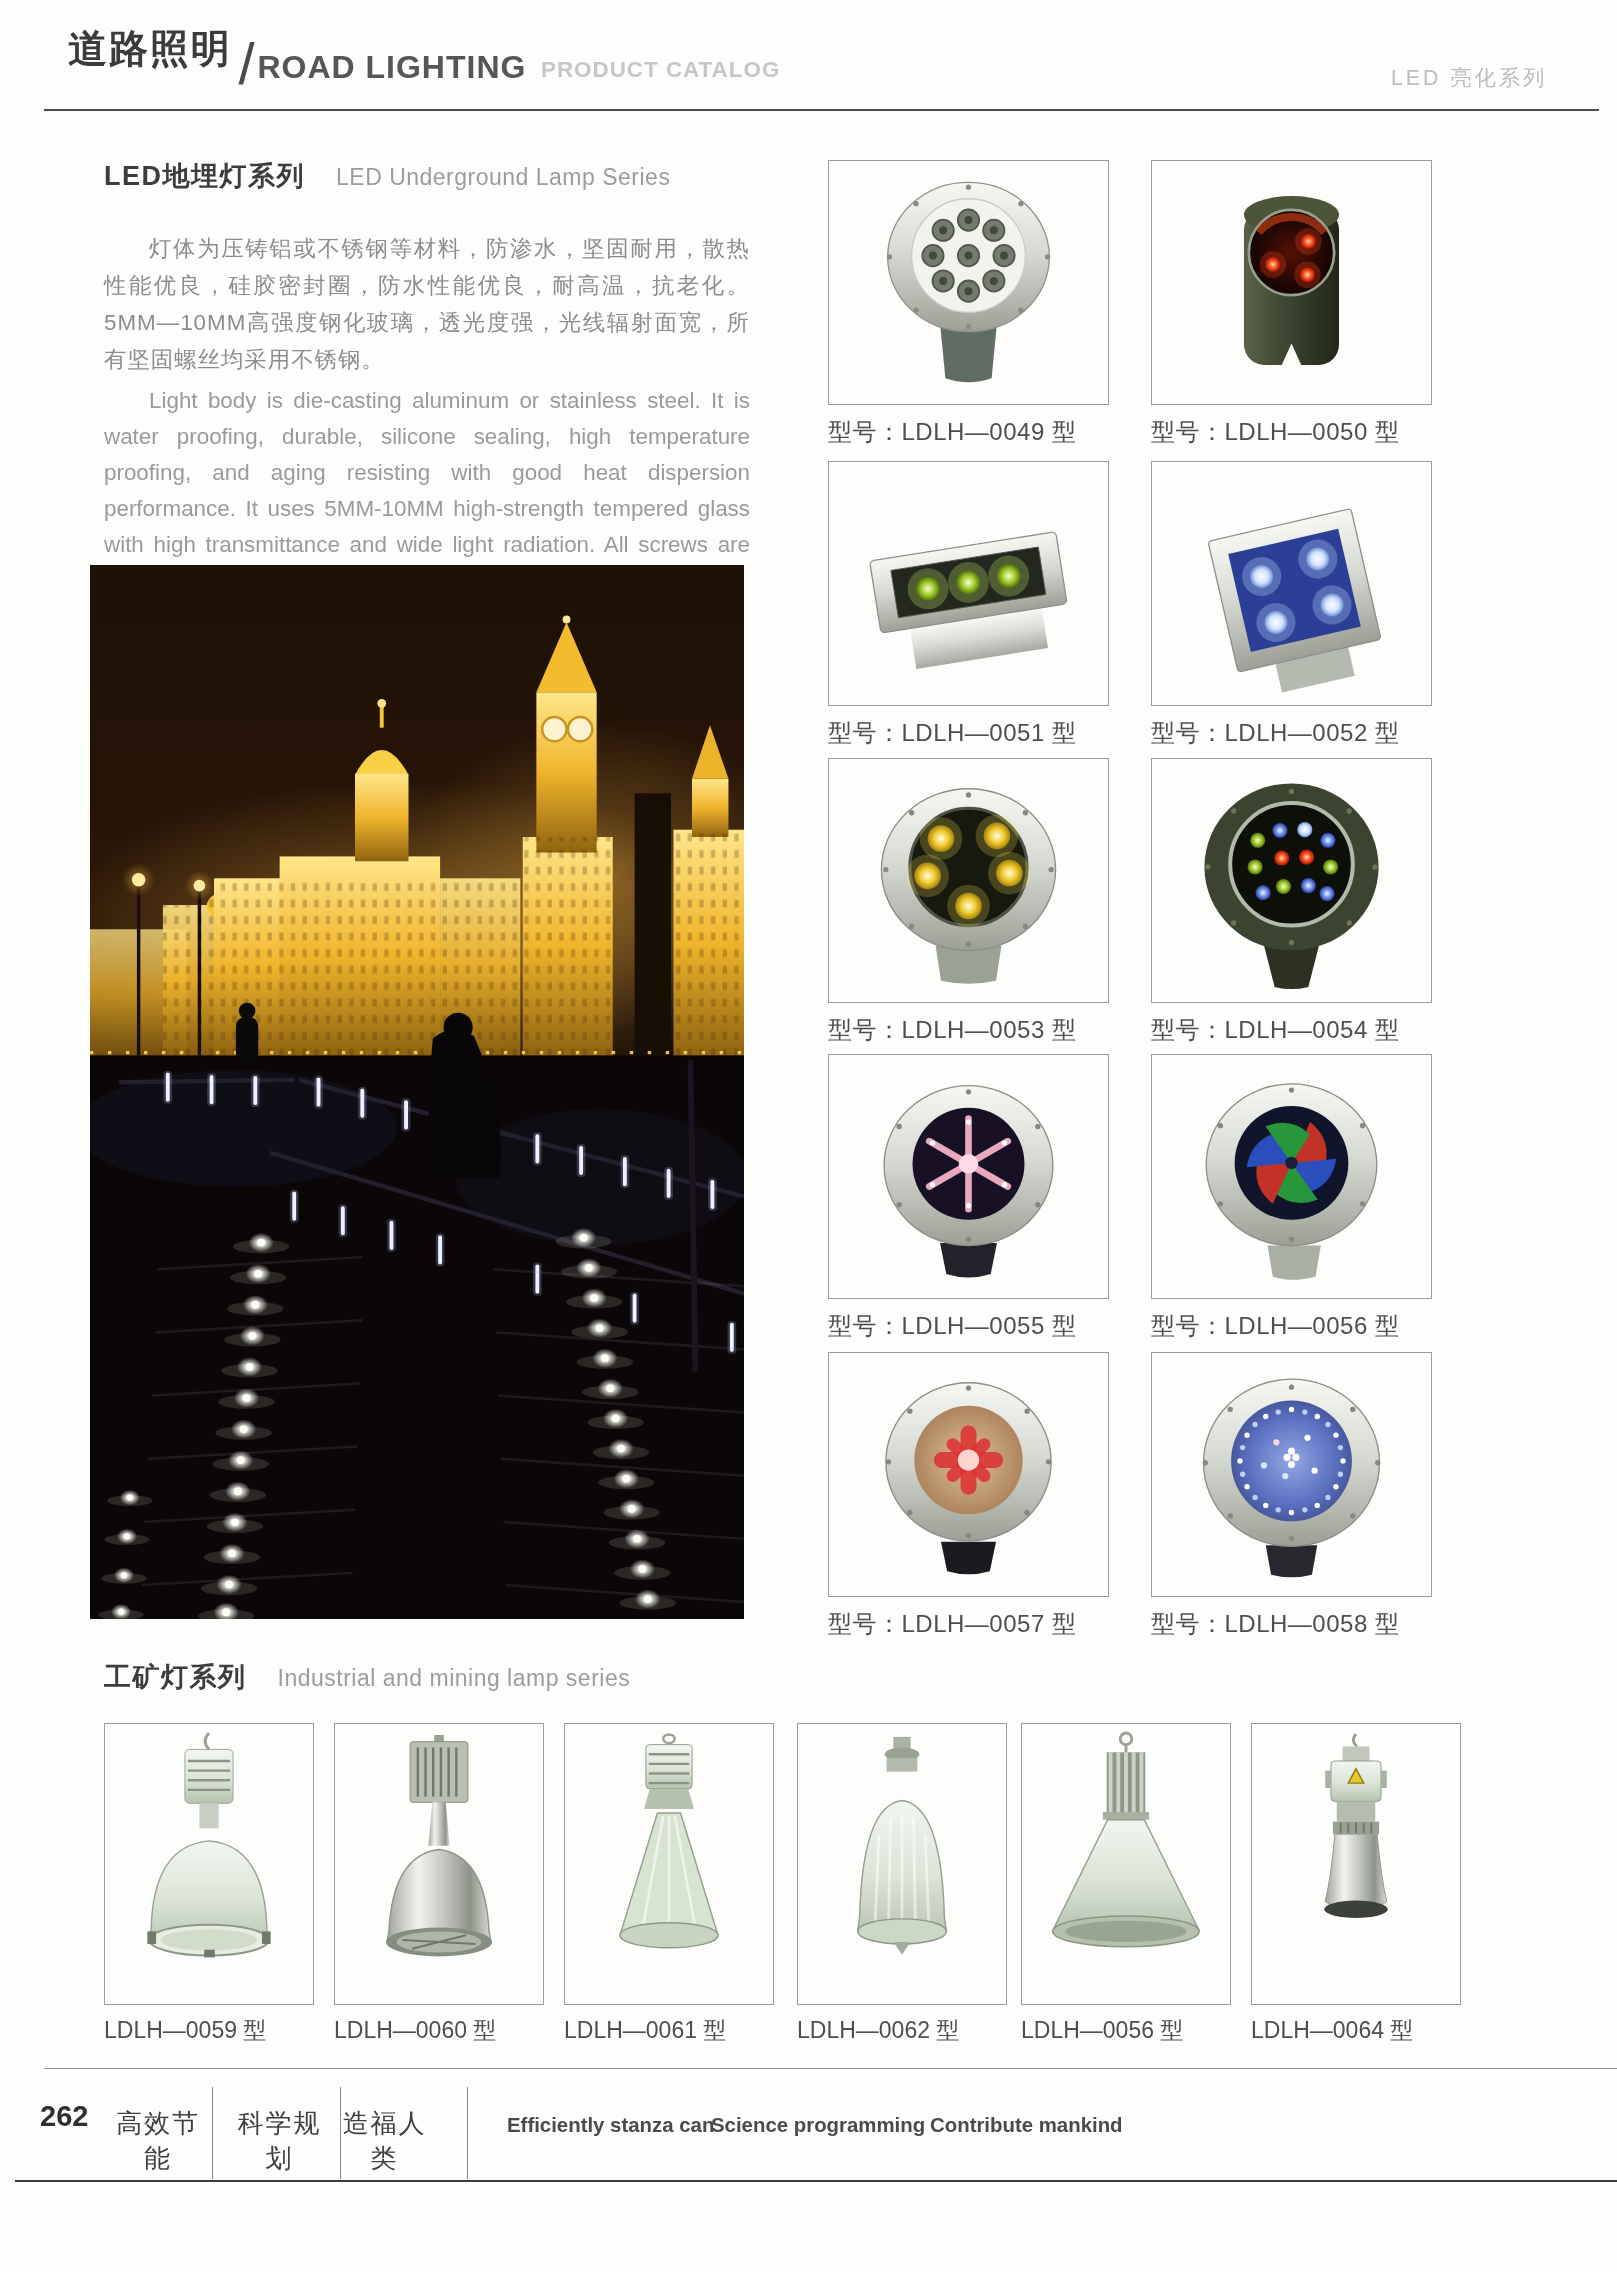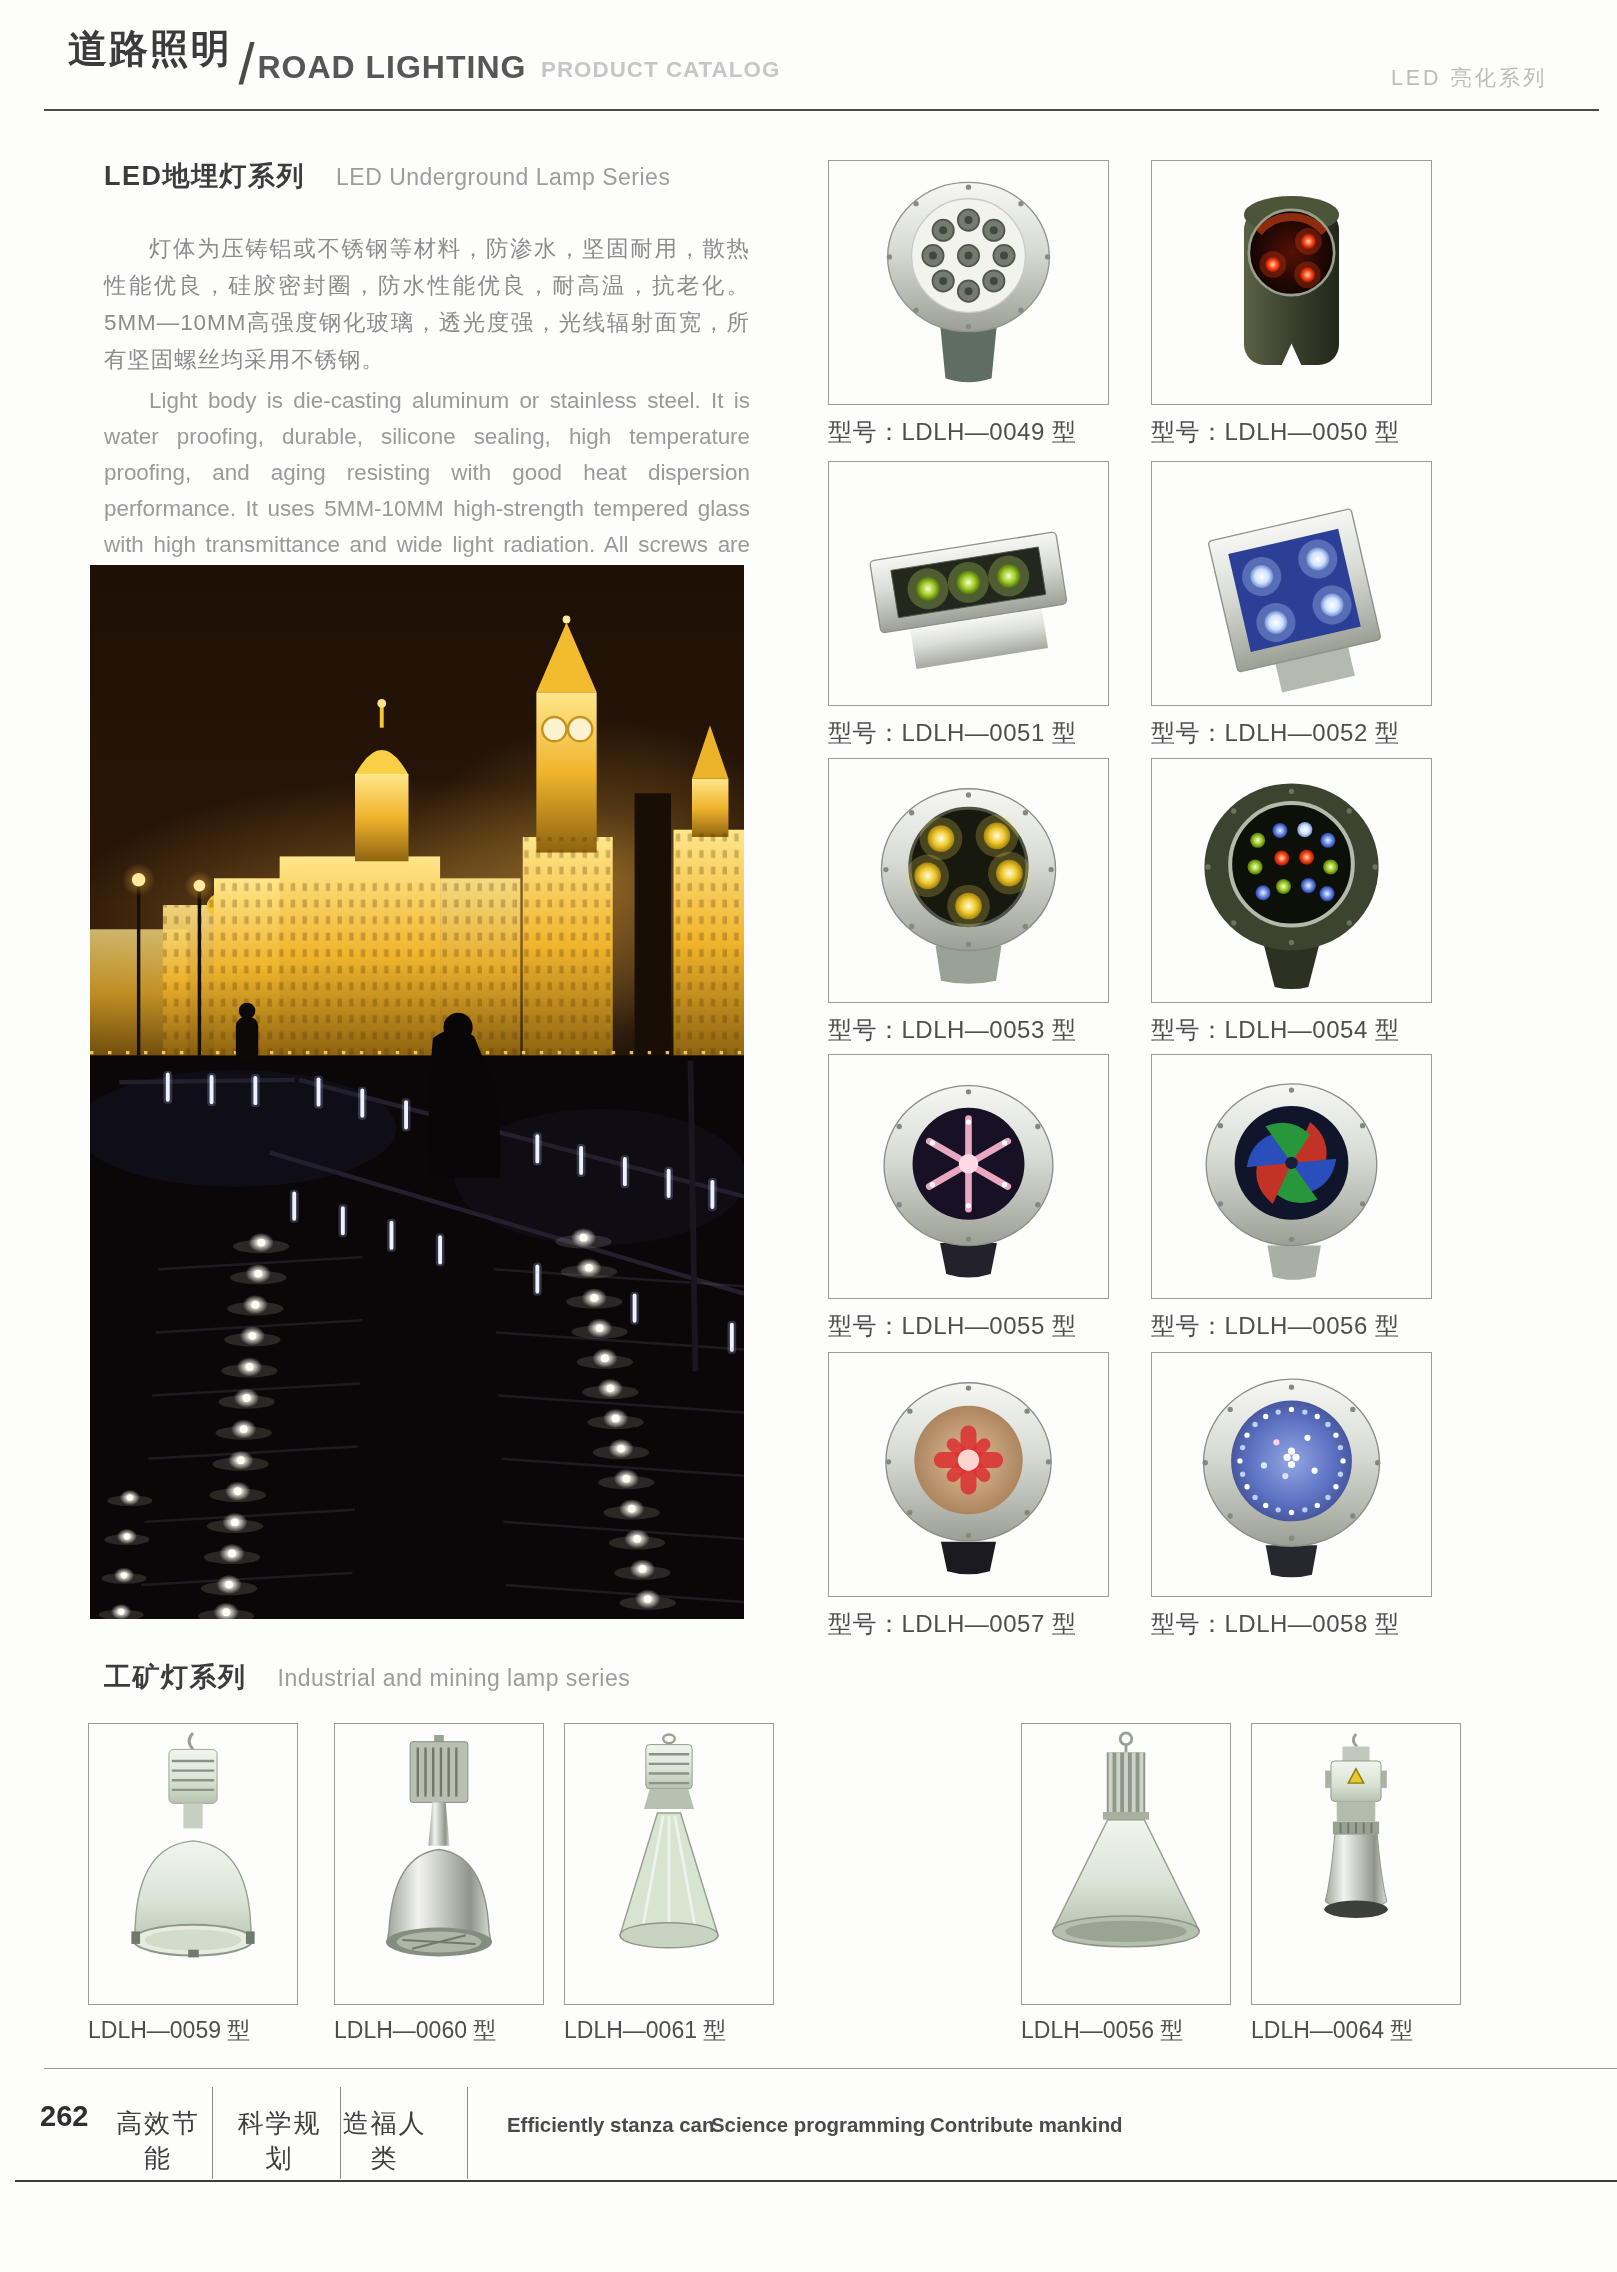--- a/index.html
+++ b/index.html
@@ -600,21 +600,21 @@
       </svg>
     </div>
     <div class="ulabel">型号：LDLH—0058 型</div>
   </div>
 
   <div class="abs sec-title" style="left:104px;top:1664px">
     <span class="sec-cn">工矿灯系列</span>
     <span class="sec-en">Industrial and mining lamp series</span>
   </div>
 
-  <div class="icell" style="left:88px">
+  <div class="icell" style="left:104px">
     <div class="ibox">
       <svg viewBox="0 0 432 580">
         <path d="M216 18 q-16 16 0 34" stroke="#9aa294" stroke-width="6" fill="none"></path>
         <rect x="166" y="52" width="100" height="112" rx="10" fill="url(#pale)" stroke="#99a393" stroke-width="2"></rect>
         <g stroke="#8a9486" stroke-width="5">
             <line x1="172" y1="76" x2="260" y2="76"></line>
             <line x1="172" y1="96" x2="260" y2="96"></line>
             <line x1="172" y1="116" x2="260" y2="116"></line>
             <line x1="172" y1="136" x2="260" y2="136"></line>
           </g>
@@ -673,20 +673,40 @@
             <line x1="204" y1="190" x2="160" y2="430"></line>
             <line x1="216" y1="190" x2="216" y2="436"></line>
             <line x1="228" y1="190" x2="272" y2="430"></line>
           </g>
         <ellipse cx="216" cy="438" rx="102" ry="26" fill="#c8d3c1" stroke="#8c9888" stroke-width="3"></ellipse>
       </svg>
     </div>
     <div class="ilabel">LDLH—0061 型</div>
   </div>
 
+  <div class="icell" style="left:797px">
+    <div class="ibox">
+      <svg viewBox="0 0 432 580">
+        <rect x="198" y="26" width="36" height="26" fill="#aab2a4"></rect>
+        <ellipse cx="216" cy="62" rx="36" ry="14" fill="#98a292"></ellipse>
+        <rect x="184" y="70" width="64" height="28" fill="#b2baac"></rect>
+        <path d="M128 400 Q134 168 216 158 Q298 168 304 400 L308 428 Q216 462 124 428 Z" fill="url(#pale)" stroke="#95a090" stroke-width="3"></path>
+        <g stroke="rgba(255,255,255,.5)" stroke-width="6">
+            <line x1="168" y1="230" x2="160" y2="420"></line>
+            <line x1="192" y1="195" x2="188" y2="430"></line>
+            <line x1="216" y1="185" x2="216" y2="436"></line>
+            <line x1="240" y1="195" x2="244" y2="430"></line>
+            <line x1="264" y1="230" x2="272" y2="420"></line>
+          </g>
+        <ellipse cx="216" cy="430" rx="92" ry="26" fill="#cdd7c6" stroke="#8c9888" stroke-width="3"></ellipse>
+        <path d="M198 452 L234 452 L216 478 Z" fill="#a3ad9d"></path>
+      </svg>
+    </div>
+    <div class="ilabel">LDLH—0062 型</div>
+  </div>
 
   <div class="icell" style="left:1021px">
     <div class="ibox">
       <svg viewBox="0 0 432 580">
         <circle cx="216" cy="30" r="12" fill="none" stroke="#9aa294" stroke-width="6"></circle>
           <line x1="216" y1="42" x2="216" y2="58" stroke="#9aa294" stroke-width="6"></line>
         <rect x="176" y="58" width="80" height="124" fill="#8f978a"></rect>
         <g fill="#cdd4c7">
             <rect x="180" y="58" width="8" height="124"></rect>
             <rect x="196" y="58" width="8" height="124"></rect>

